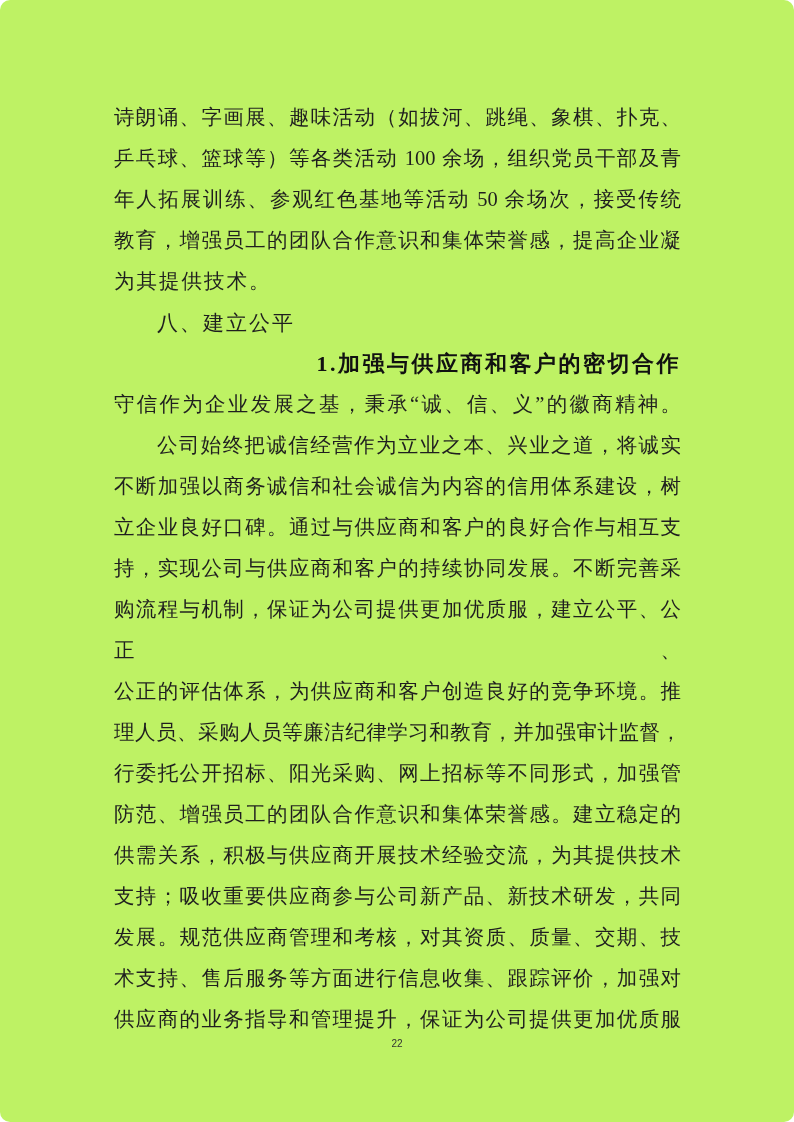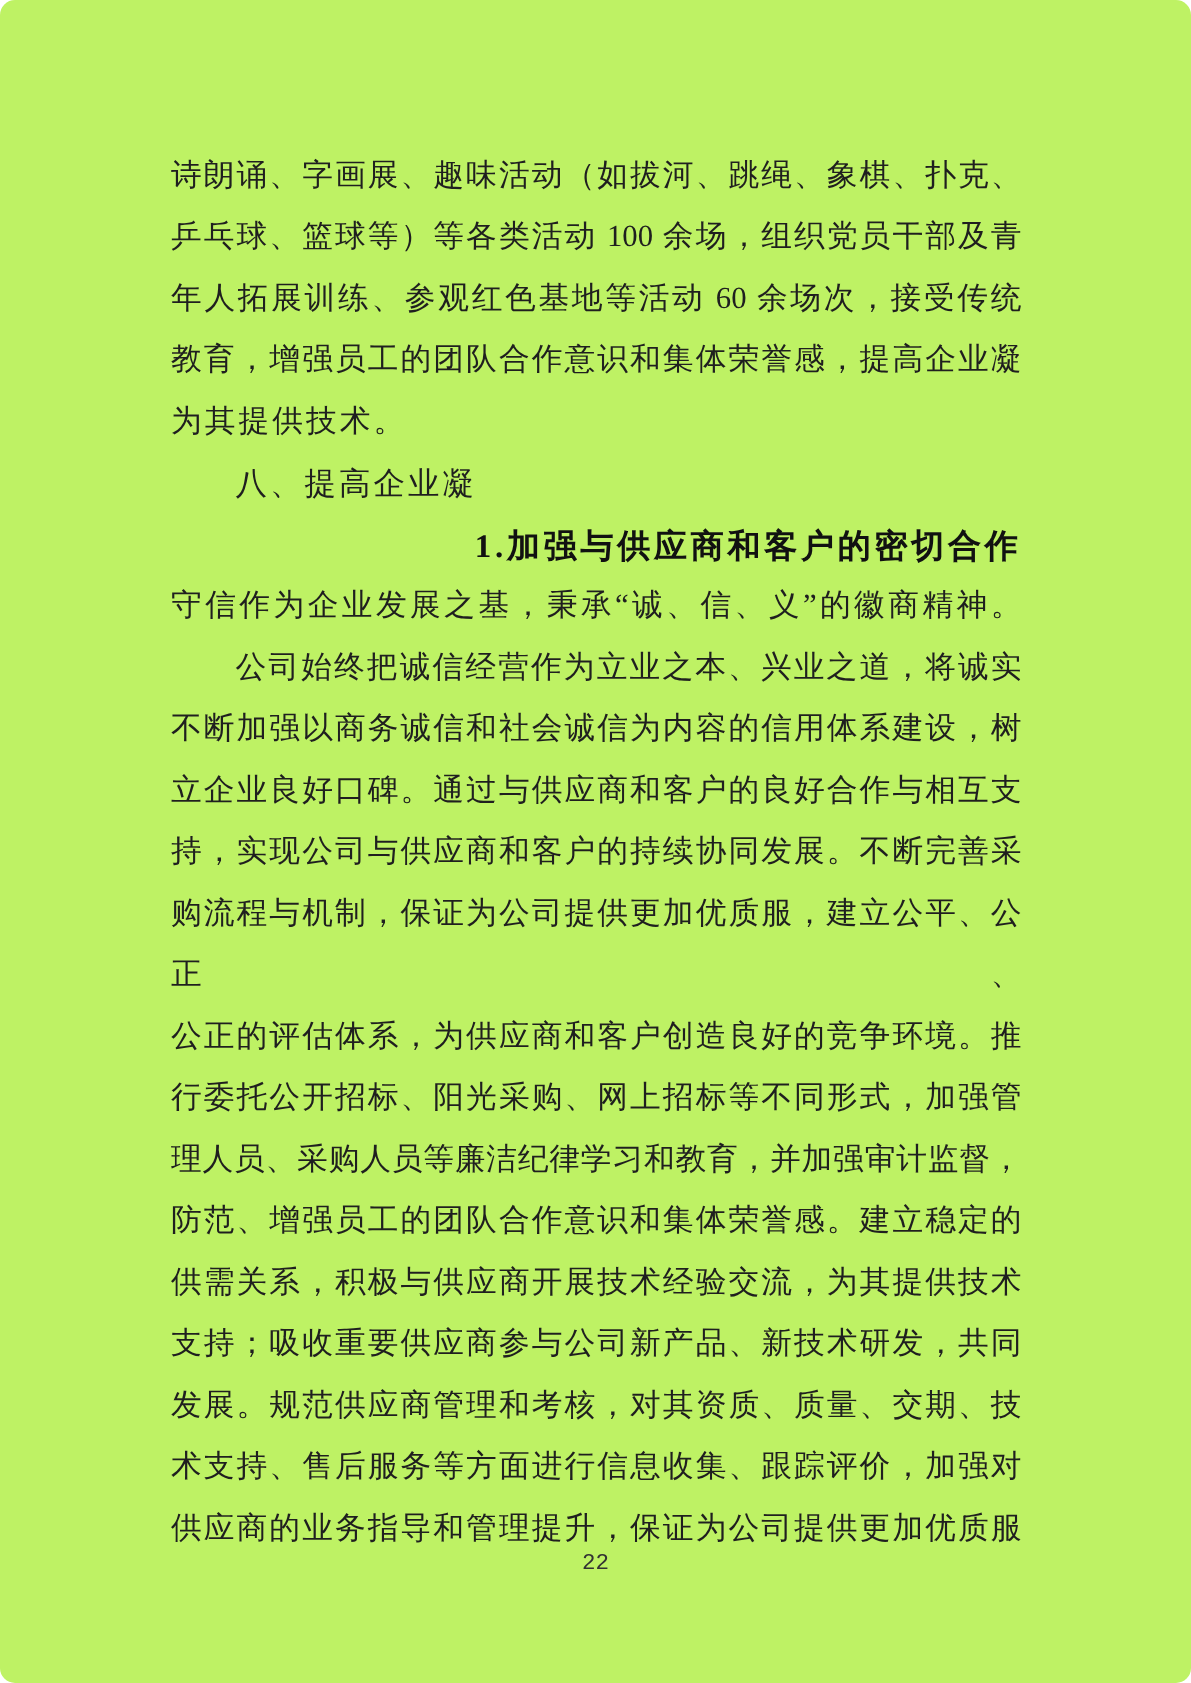--- a/index.html
+++ b/index.html
@@ -69,53 +69,53 @@
     text-align: right;
   }
   .footer {
     position: absolute;
     left: 0;
     right: 0;
     top: 1033px;
     text-align: center;
   }
   .page-number {
-    font-family: Liberation Mono, monospace;
-    font-size: 15px;
+    font-family: Liberation Sans, sans-serif;
+    font-size: 10px;
     color: #333333;
   }
 </style>
 </head>
 <body>
 
 <div class="page">
   <div class="content">
 
     <div class="para">
         <div class="docline">诗朗诵、字画展、趣味活动（如拔河、跳绳、象棋、扑克、</div>
         <div class="docline">乒乓球、篮球等）等各类活动 100 余场，组织党员干部及青</div>
-        <div class="docline">年人拓展训练、参观红色基地等活动 60 余场次，接受传统</div>
+        <div class="docline">年人拓展训练、参观红色基地等活动 50 余场次，接受传统</div>
         <div class="docline">教育，增强员工的团队合作意识和集体荣誉感，提高企业凝</div>
         <div class="docline shortlast">为其提供技术。</div>
       </div>
 
-    <div class="section-heading">八、提高企业凝</div>
+    <div class="section-heading">八、建立公平</div>
 
     <div class="subsection-heading">1.加强与供应商和客户的密切合作</div>
 
     <div class="para">
         <div class="docline">守信作为企业发展之基，秉承“诚、信、义”的徽商精神。</div>
         <div class="docline indent">公司始终把诚信经营作为立业之本、兴业之道，将诚实</div>
         <div class="docline">不断加强以商务诚信和社会诚信为内容的信用体系建设，树</div>
         <div class="docline">立企业良好口碑。通过与供应商和客户的良好合作与相互支</div>
         <div class="docline">持，实现公司与供应商和客户的持续协同发展。不断完善采</div>
         <div class="docline">购流程与机制，保证为公司提供更加优质服，建立公平、公正、</div>
         <div class="docline">公正的评估体系，为供应商和客户创造良好的竞争环境。推</div>
+        <div class="docline">理人员、采购人员等廉洁纪律学习和教育，并加强审计监督，</div>
         <div class="docline">行委托公开招标、阳光采购、网上招标等不同形式，加强管</div>
-        <div class="docline">理人员、采购人员等廉洁纪律学习和教育，并加强审计监督，</div>
         <div class="docline">防范、增强员工的团队合作意识和集体荣誉感。建立稳定的</div>
         <div class="docline">供需关系，积极与供应商开展技术经验交流，为其提供技术</div>
         <div class="docline">支持；吸收重要供应商参与公司新产品、新技术研发，共同</div>
         <div class="docline">发展。规范供应商管理和考核，对其资质、质量、交期、技</div>
         <div class="docline">术支持、售后服务等方面进行信息收集、跟踪评价，加强对</div>
         <div class="docline">供应商的业务指导和管理提升，保证为公司提供更加优质服</div>
       </div>
 
   </div>
 

